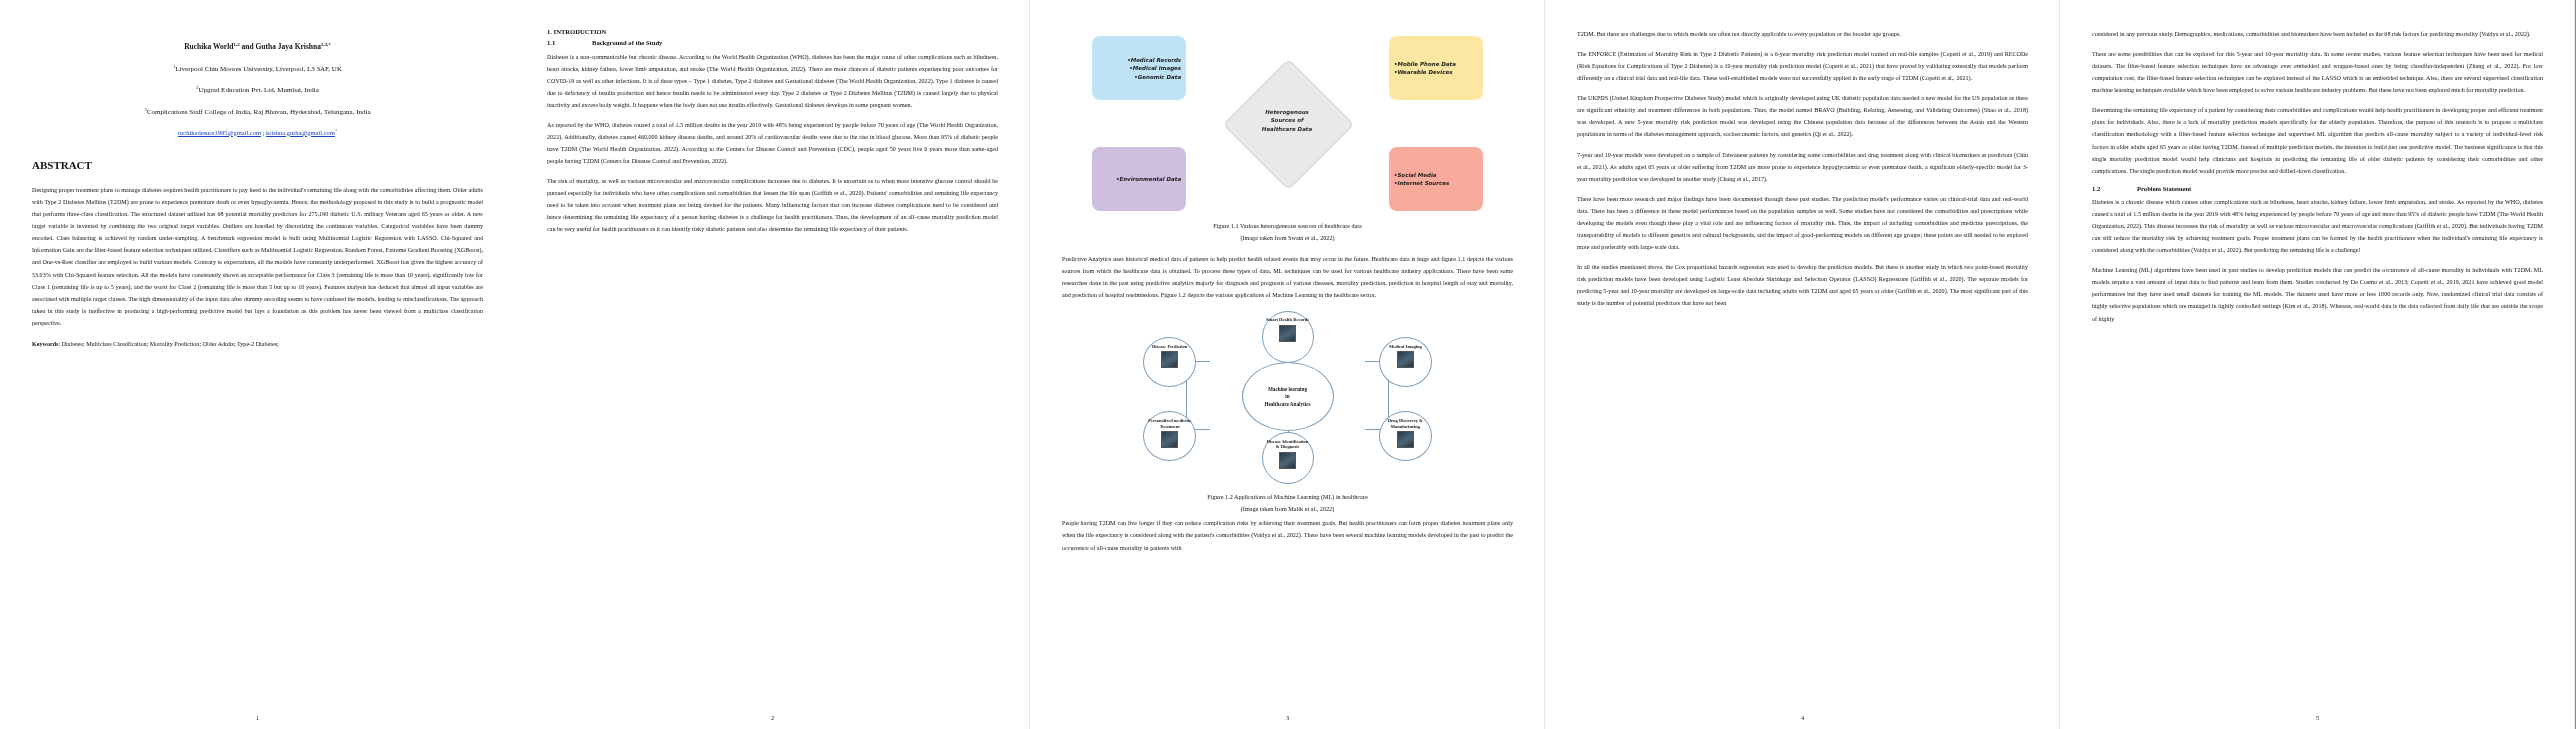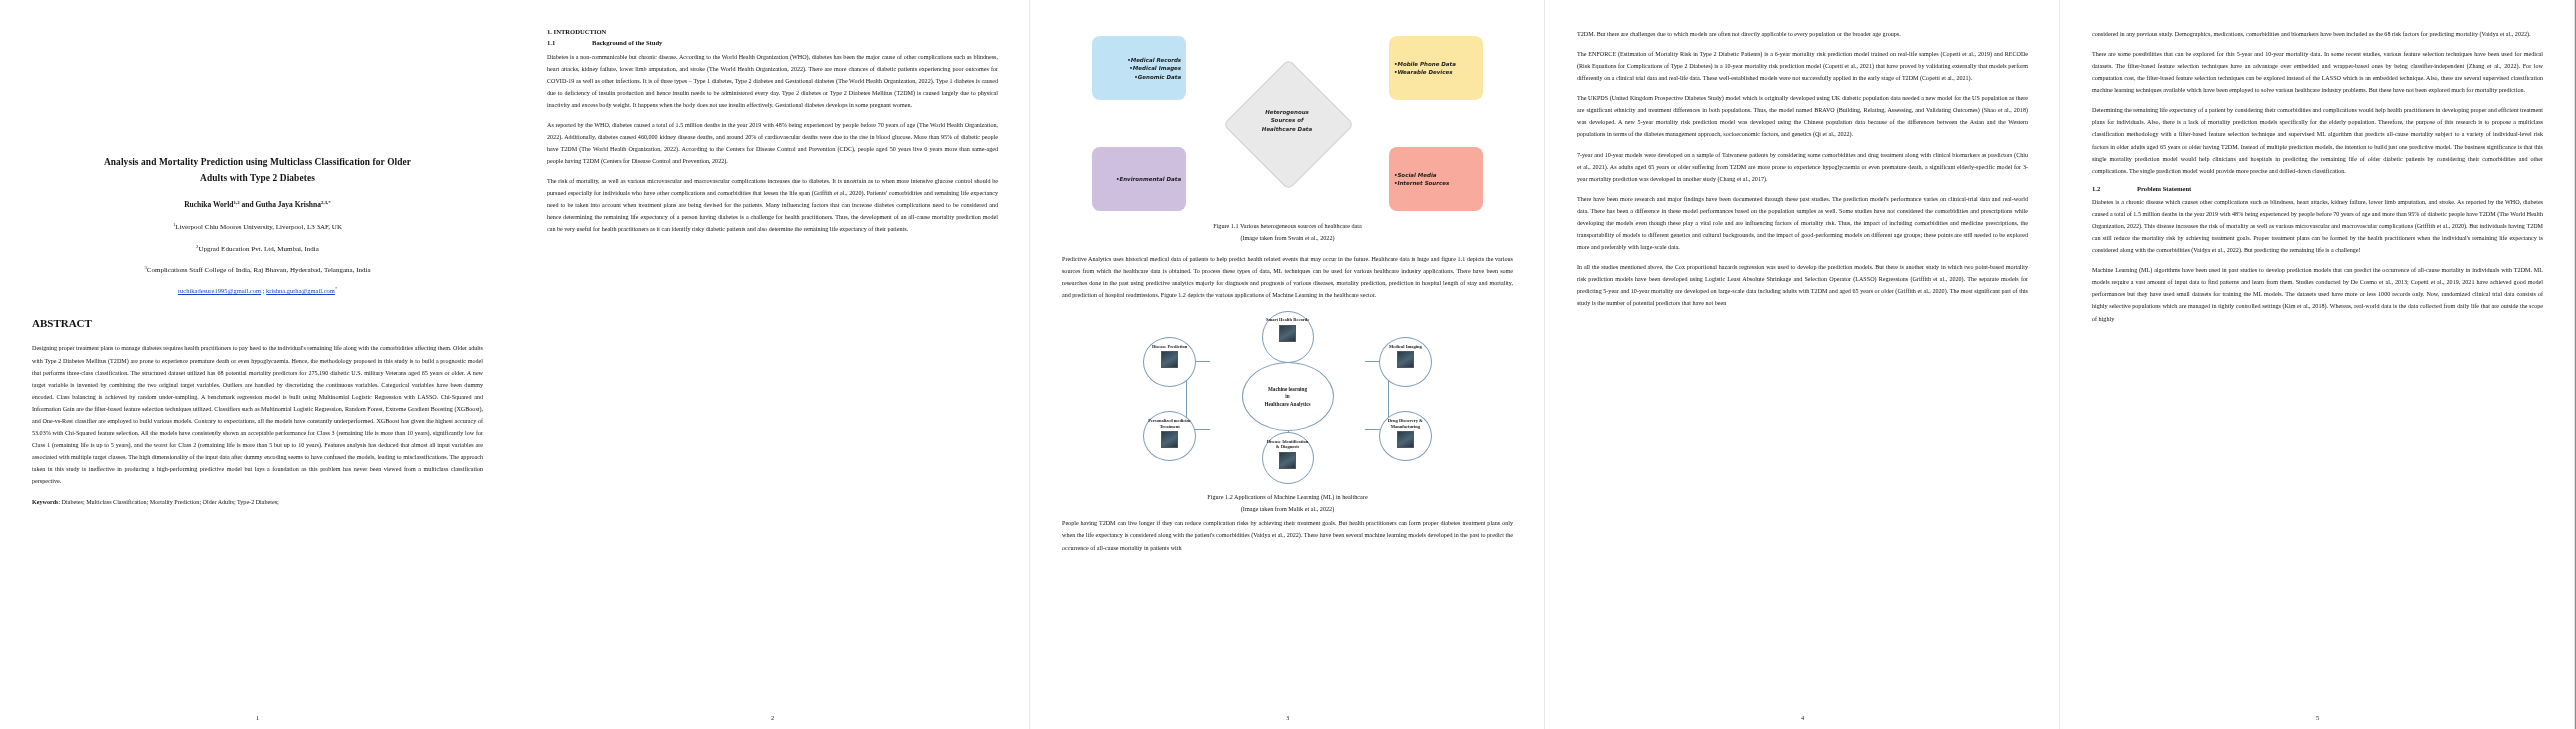--- a/index.html
+++ b/index.html
@@ -124,24 +124,20 @@
   }
   .conn.vtop{left:50%;top:53px;width:0.6px;height:19.4px;border-left-width:0.6px;}
   .conn.vbot{left:50%;bottom:53px;width:0.6px;height:19.4px;border-left-width:0.6px;}
 </style>
 </head>
 <body>
 
 <div class="spread">
 
   <section class="page">
-    <h1 class="doc-title">
-      <span>Analysis and Mortality Prediction using Multiclass Classification for Older</span><br>
-      <span>Adults with Type 2 Diabetes</span>
-    </h1>
 
     <div class="authors">
       <span>Ruchika World</span><sup>1,2</sup><span> and </span><span>Gutha Jaya Krishna</span><sup>2,3,*</sup>
     </div>
 
     <div class="affil first">
       <sup>1</sup><span>Liverpool Chiu Moores University, Liverpool, L3 3AF, UK</span>
     </div>
     <div class="affil">
       <sup>2</sup><span>Upgrad Education Pvt. Ltd, Mumbai, India</span>

